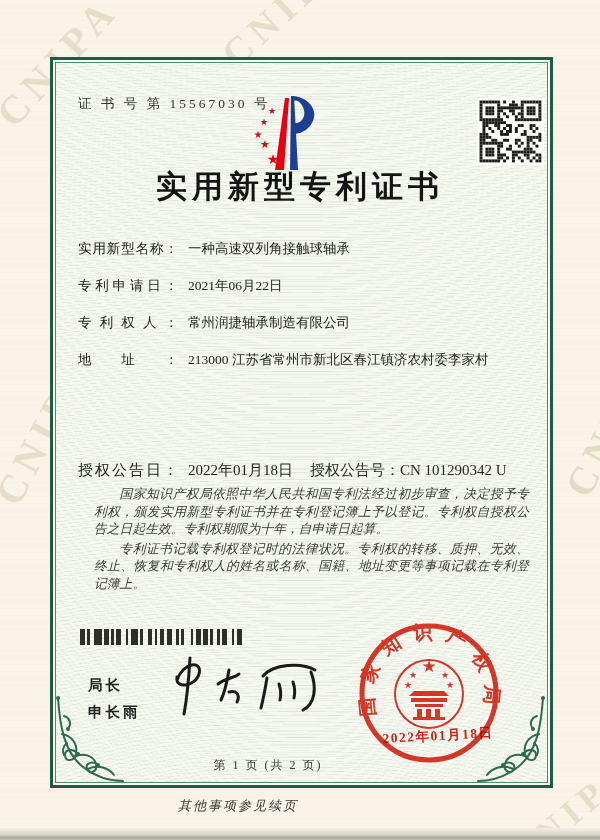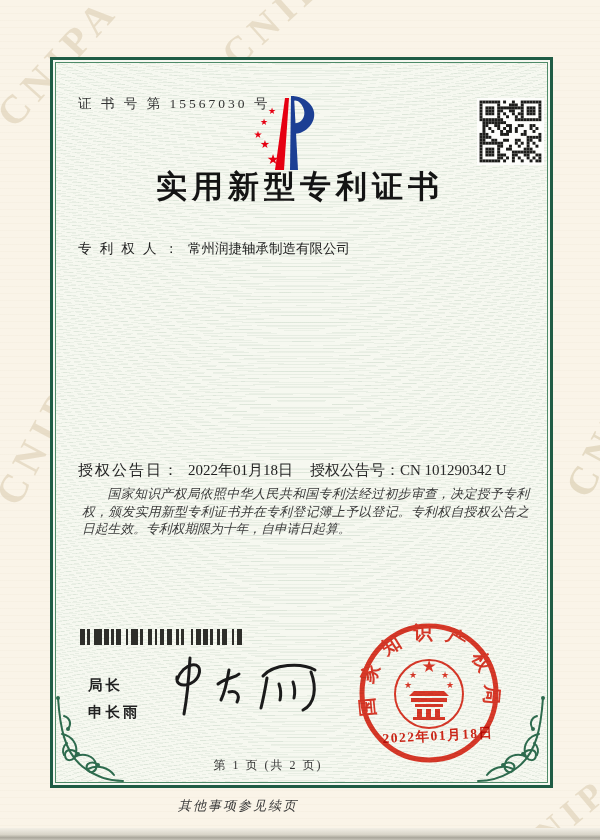--- a/index.html
+++ b/index.html
@@ -51,21 +51,21 @@
     vertical-align:top;color:#222;
   }
   .field-value{margin-left:10px;color:#222;}
   .grant-row{position:absolute;left:78px;top:461px;width:470px;font-size:15px;white-space:nowrap;}
   .grant-col2{position:absolute;left:232px;top:0;}
   .body-text{
     position:absolute;left:78px;top:486px;width:451px;
     font-size:12.8px;line-height:17.6px;font-style:italic;color:#3a3a3a;
     text-align:justify;
   }
-  .body-text p{margin:0 0 2px 4px;text-indent:2em;}
+  .body-text p{margin:0 0 2px 16px;text-indent:2em;}
   .barcode{position:absolute;left:80px;top:629px;width:162px;height:16px;font-size:0;}
   .barcode span{display:inline-block;height:100%;vertical-align:top;}
   .director{
     position:absolute;left:88px;top:672px;
     font-family:"Liberation Sans","DejaVu Sans",sans-serif;
     font-size:14.5px;font-weight:600;letter-spacing:3px;color:#222;line-height:27px;
   }
   .signature{position:absolute;left:163px;top:650px;}
   .seal{position:absolute;left:356px;top:620px;width:146px;height:146px;mix-blend-mode:multiply;}
   .seal-date{
@@ -374,33 +374,43 @@
     <rect x="43.1" y="60.5" width="2.9" height="2.9" fill="#1c1c1a"></rect>
     <rect x="51.8" y="60.5" width="2.9" height="2.9" fill="#1c1c1a"></rect>
     <rect x="57.6" y="60.5" width="2.9" height="2.9" fill="#1c1c1a"></rect>
     <rect x="60.5" y="60.5" width="2.9" height="2.9" fill="#1c1c1a"></rect>
   </svg>
 
 <div class="title">实用新型专利证书</div>
 
 <div class="fields">
   <div class="field-row">
+    <span class="field-label">实用新型名称：</span><span class="field-value">一种高速双列角接触球轴承</span>
+  </div>
+  <div class="field-row">
+    <span class="field-label">专利申请日：</span><span class="field-value">2021年06月22日</span>
+  </div>
+  <div class="field-row">
     <span class="field-label">专利权人：</span><span class="field-value">常州润捷轴承制造有限公司</span>
+  </div>
+  <div class="field-row">
+    <span class="field-label">地址：</span><span class="field-value">213000 江苏省常州市新北区春江镇济农村委李家村</span>
   </div>
 </div>
 
 <div class="grant-row">
   <span class="field-label">授权公告日：</span><span class="field-value">2022年01月18日</span>
   <span class="grant-col2">
     <span>授权公告号：</span><span>CN 101290342 U</span>
   </span>
 </div>
 
 <div class="body-text">
   <p>国家知识产权局依照中华人民共和国专利法经过初步审查，决定授予专利权，颁发实用新型专利证书并在专利登记簿上予以登记。专利权自授权公告之日起生效。专利权期限为十年，自申请日起算。</p>
+  <p>专利证书记载专利权登记时的法律状况。专利权的转移、质押、无效、终止、恢复和专利权人的姓名或名称、国籍、地址变更等事项记载在专利登记簿上。</p>
 </div>
 
 <div class="barcode" id="barcode"><span style="width: 4.83582px; background: rgb(46, 46, 42);"></span><span style="width: 2.41791px; background: transparent;"></span><span style="width: 2.41791px; background: rgb(46, 46, 42);"></span><span style="width: 4.83582px; background: transparent;"></span><span style="width: 7.25373px; background: rgb(46, 46, 42);"></span><span style="width: 2.41791px; background: transparent;"></span><span style="width: 4.83582px; background: rgb(46, 46, 42);"></span><span style="width: 2.41791px; background: transparent;"></span><span style="width: 2.41791px; background: rgb(46, 46, 42);"></span><span style="width: 2.41791px; background: transparent;"></span><span style="width: 4.83582px; background: rgb(46, 46, 42);"></span><span style="width: 4.83582px; background: transparent;"></span><span style="width: 2.41791px; background: rgb(46, 46, 42);"></span><span style="width: 2.41791px; background: transparent;"></span><span style="width: 7.25373px; background: rgb(46, 46, 42);"></span><span style="width: 2.41791px; background: transparent;"></span><span style="width: 2.41791px; background: rgb(46, 46, 42);"></span><span style="width: 4.83582px; background: transparent;"></span><span style="width: 4.83582px; background: rgb(46, 46, 42);"></span><span style="width: 2.41791px; background: transparent;"></span><span style="width: 2.41791px; background: rgb(46, 46, 42);"></span><span style="width: 2.41791px; background: transparent;"></span><span style="width: 4.83582px; background: rgb(46, 46, 42);"></span><span style="width: 2.41791px; background: transparent;"></span><span style="width: 4.83582px; background: rgb(46, 46, 42);"></span><span style="width: 4.83582px; background: transparent;"></span><span style="width: 2.41791px; background: rgb(46, 46, 42);"></span><span style="width: 2.41791px; background: transparent;"></span><span style="width: 2.41791px; background: rgb(46, 46, 42);"></span><span style="width: 7.25373px; background: transparent;"></span><span style="width: 2.41791px; background: rgb(46, 46, 42);"></span><span style="width: 2.41791px; background: transparent;"></span><span style="width: 4.83582px; background: rgb(46, 46, 42);"></span><span style="width: 2.41791px; background: transparent;"></span><span style="width: 4.83582px; background: rgb(46, 46, 42);"></span><span style="width: 2.41791px; background: transparent;"></span><span style="width: 2.41791px; background: rgb(46, 46, 42);"></span><span style="width: 4.83582px; background: transparent;"></span><span style="width: 2.41791px; background: rgb(46, 46, 42);"></span><span style="width: 2.41791px; background: transparent;"></span><span style="width: 4.83582px; background: rgb(46, 46, 42);"></span><span style="width: 4.83582px; background: transparent;"></span><span style="width: 2.41791px; background: rgb(46, 46, 42);"></span><span style="width: 2.41791px; background: transparent;"></span><span style="width: 4.83582px; background: rgb(46, 46, 42);"></span></div>
 
 <div class="director">
   <div>局长</div>
   <div>申长雨</div>
 </div>
 
 <svg class="signature" width="180" height="80" viewBox="0 0 180 80">

